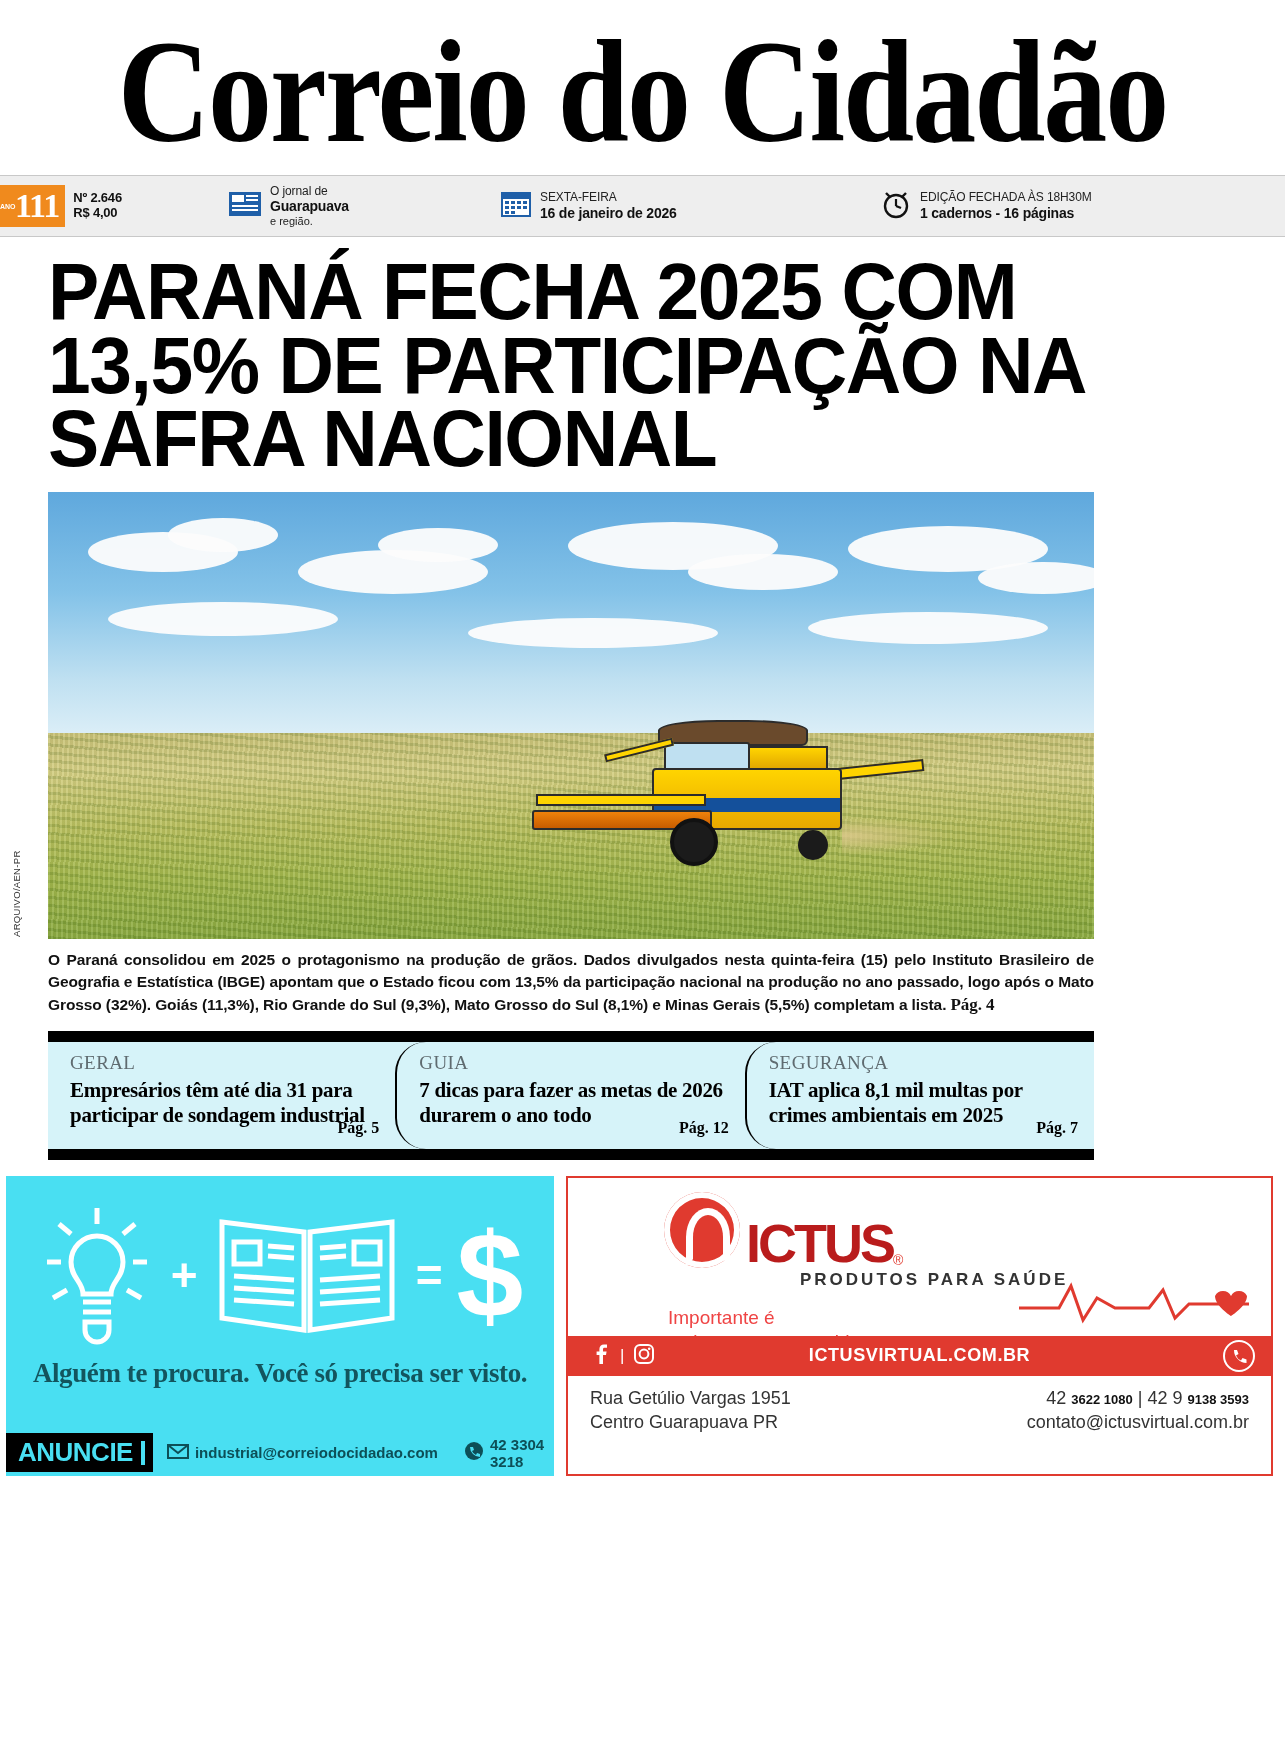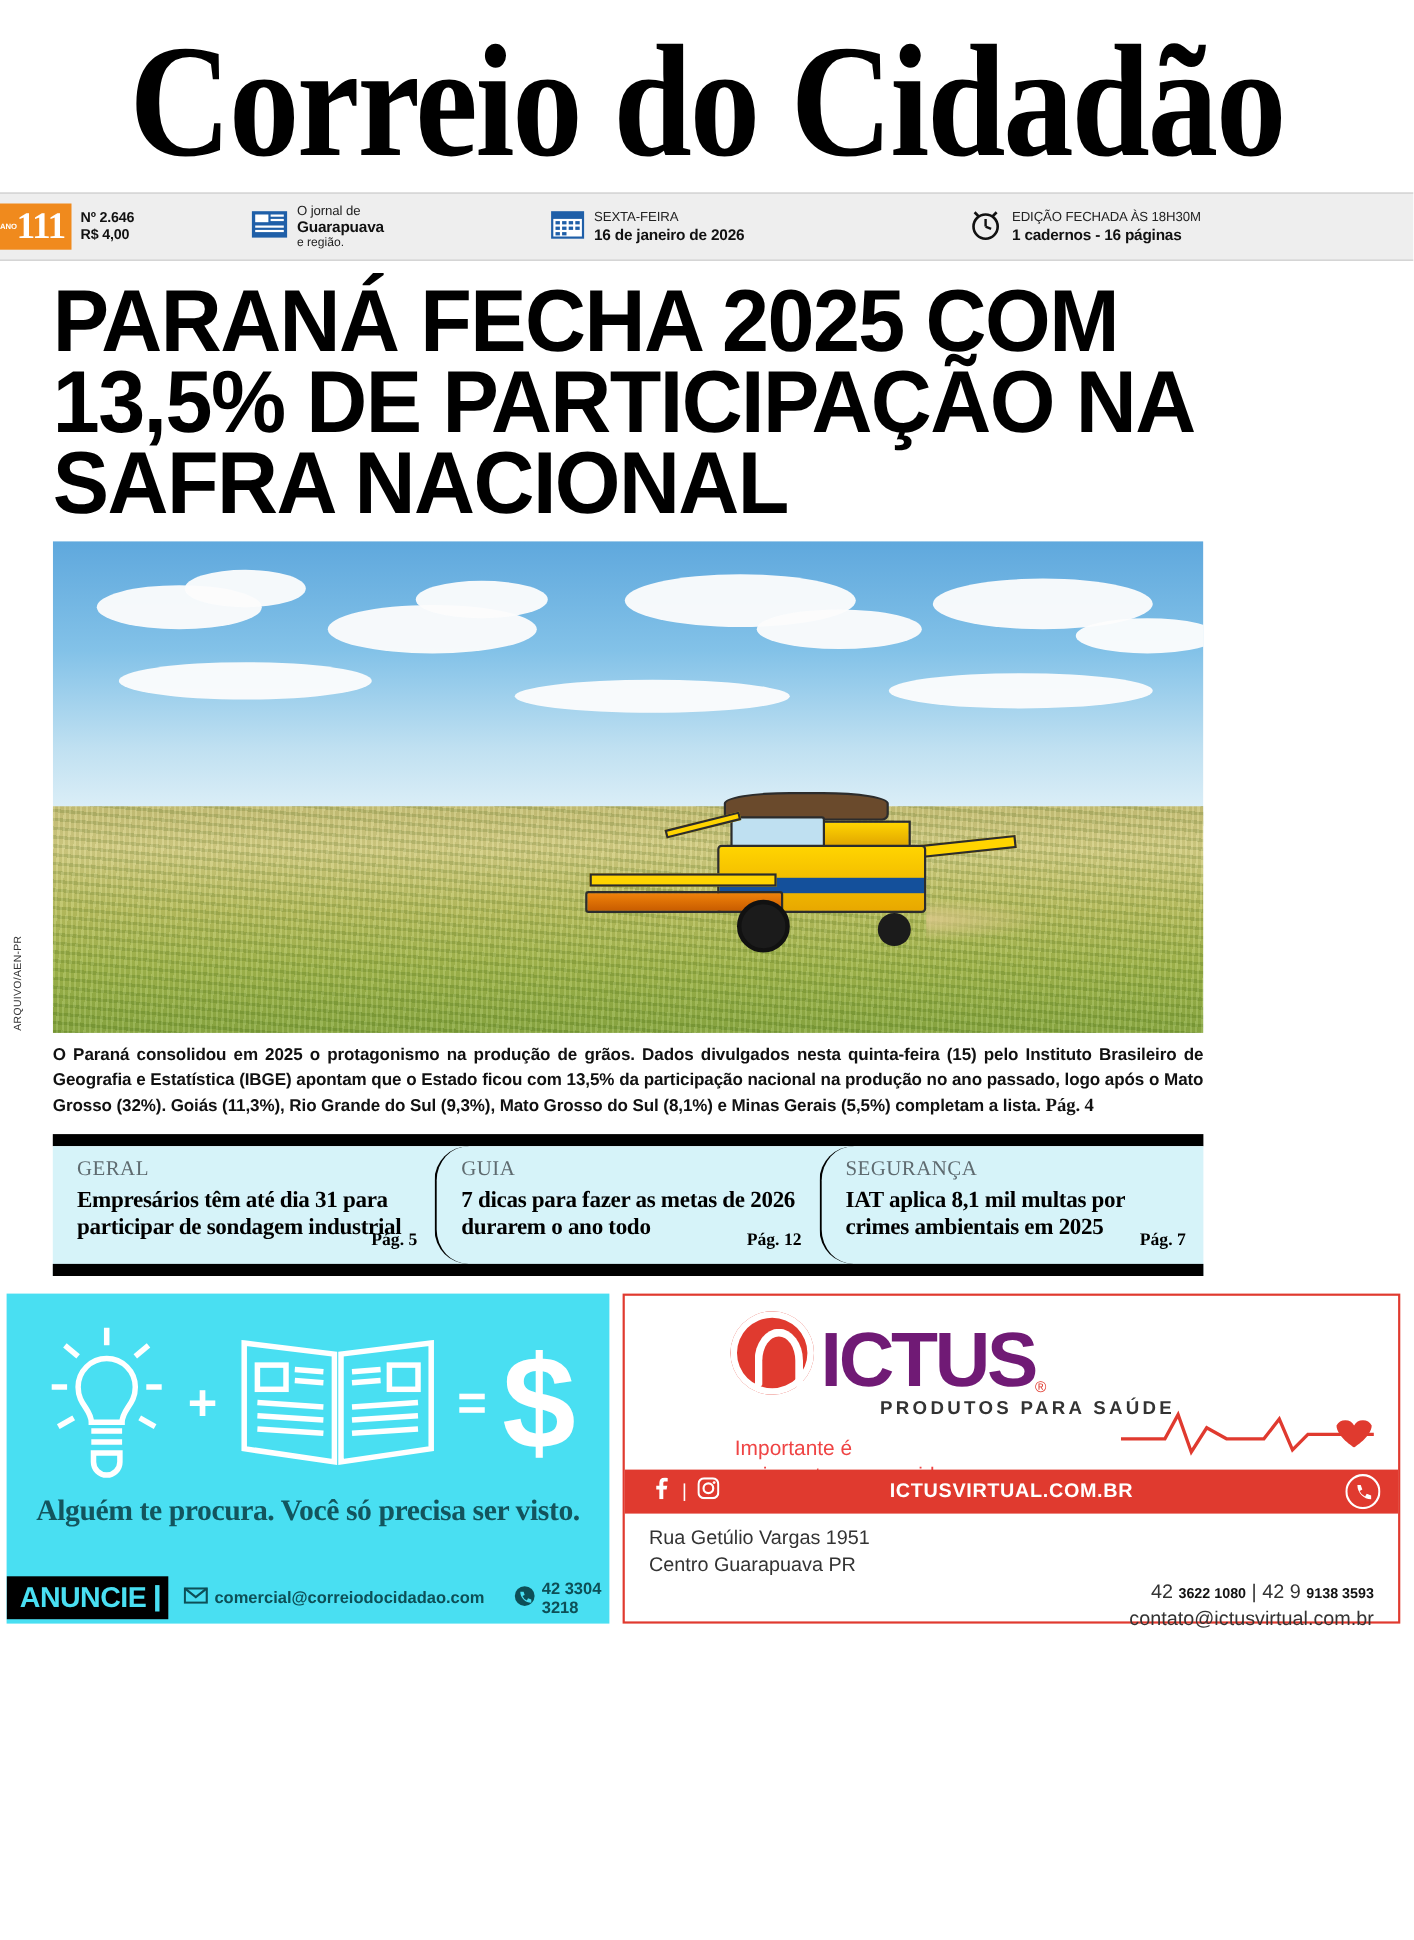--- a/index.html
+++ b/index.html
@@ -279,22 +279,22 @@
     position: relative;
   }
   .ictus-top { height: 158px; position: relative; }
   .ictus-logo {
     position: absolute; left: 96px; top: 14px;
     display: flex; align-items: flex-end;
   }
   .ictus-word {
     font-family: "Liberation Sans", sans-serif;
     font-weight: bold;
-    font-size: 70px;
-    color: #701a75;
+    font-size: 54px;
+    color: #b91c1c;
     letter-spacing: -3px;
     line-height: 0.9;
   }
   .ictus-mark {
     width: 76px; height: 76px; border-radius: 50%;
     background: #e03a2f; position: relative; margin-right: 6px;
     box-shadow: inset 0 0 0 6px #fff;
   }
   .ictus-mark:after {
     content: ""; position: absolute; left: 22px; top: 16px;
@@ -318,21 +318,21 @@
     background: #e03a2f; height: 40px; display: flex; align-items: center;
     color: #fff; position: relative;
   }
   .social { display: flex; align-items: center; gap: 10px; padding-left: 24px; }
   .site-url {
     position: absolute; left: 0; right: 0; text-align: center;
     font-size: 18px; font-weight: bold; letter-spacing: 0.6px; color: #fff;
   }
   .wa { position: absolute; right: 16px; top: 4px; }
   .ictus-bottom {
-    display: flex; justify-content: space-between; padding: 10px 22px 6px 22px; flex-direction: column;
+    display: flex; justify-content: space-between; padding: 10px 22px 6px 22px;
   }
   .addr { font-size: 18px; color: #333; line-height: 1.35; }
   .phones { font-size: 18px; color: #333; line-height: 1.35; text-align: right; }
   .phones b { font-size: 13px; color: #111; text-align: center; }
 </style>
 </head>
 <body>
 
 <div class="masthead">
   <div class="masthead-title">Correio do Cidadão</div>
@@ -529,21 +529,21 @@
         <span class="bar"></span>
       </div>
       <div class="contact-line">
         <span class="item">
           <span>
             <svg width="22" height="15" viewBox="0 0 22 15">
                 <rect x="1" y="1" width="20" height="13" fill="none" stroke="#0d4f57" stroke-width="2"></rect>
                 <path d="M1 1 L11 9 L21 1" fill="none" stroke="#0d4f57" stroke-width="2"></path>
               </svg>
           </span>
-          <span>comercial@correiodocidadao.com</span>
+          <span>industrial@correiodocidadao.com</span>
         </span>
         <span class="item">
           <span>
             <svg width="20" height="20" viewBox="0 0 20 20">
                 <circle cx="10" cy="10" r="9" fill="#0d4f57"></circle>
                 <path d="M6 6 l3 0 1 3 -2 1 a7 7 0 0 0 4 4 l1 -2 3 1 0 3 a10 10 0 0 1 -10 -10z" fill="#49dff2"></path>
               </svg>
           </span>
           <span>42 3304 3218</span>
         </span>

